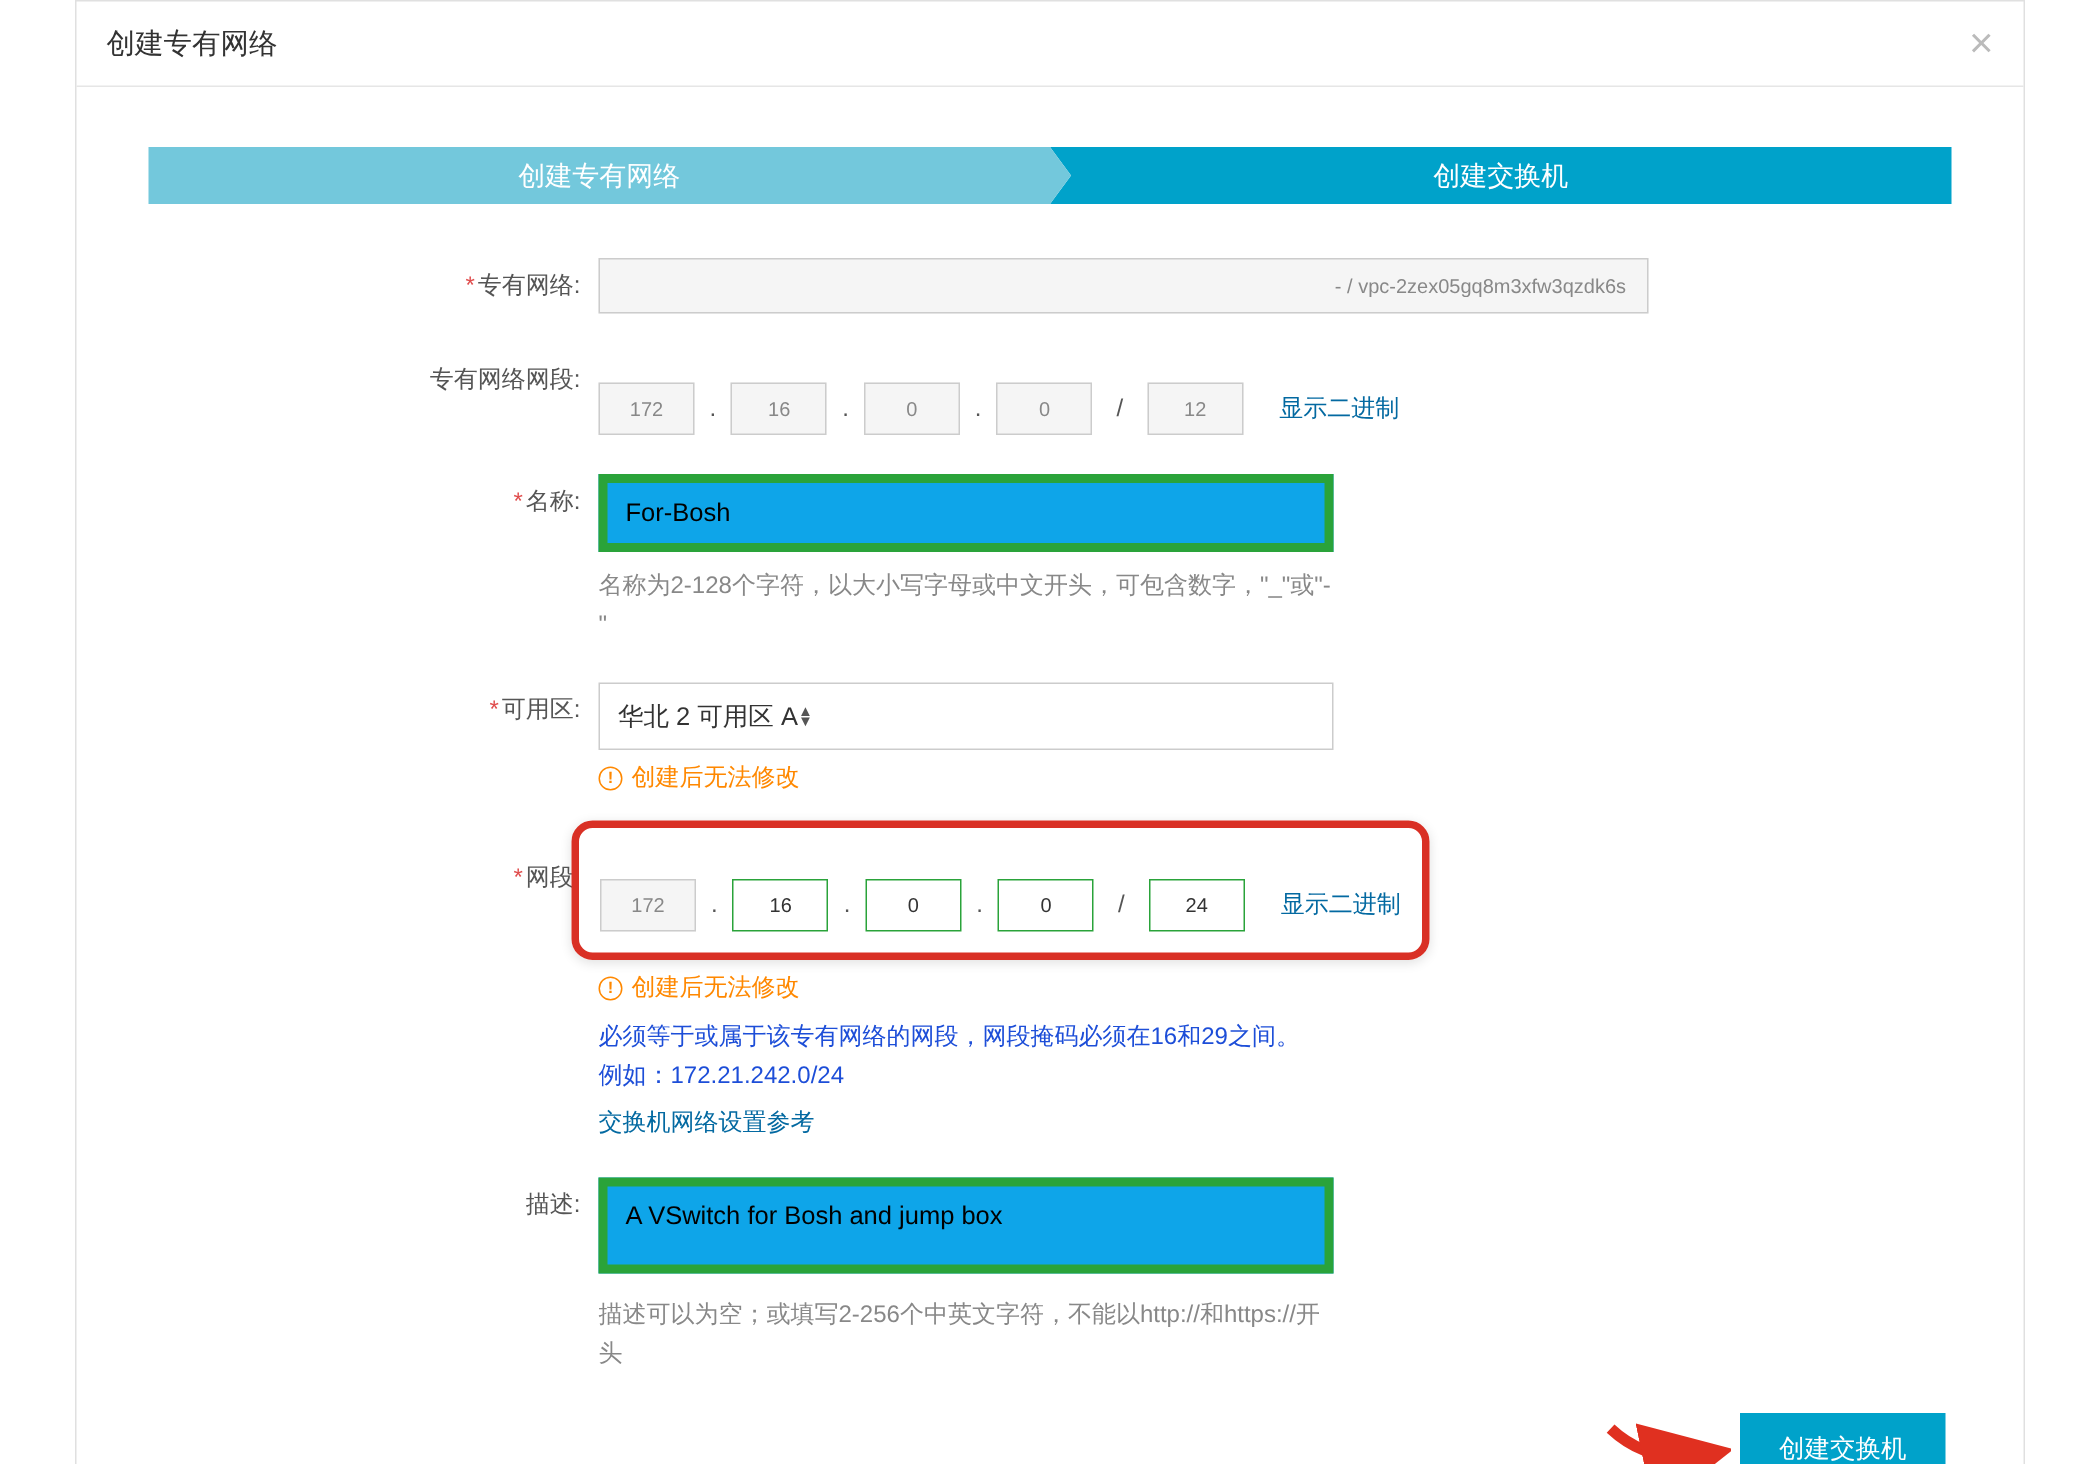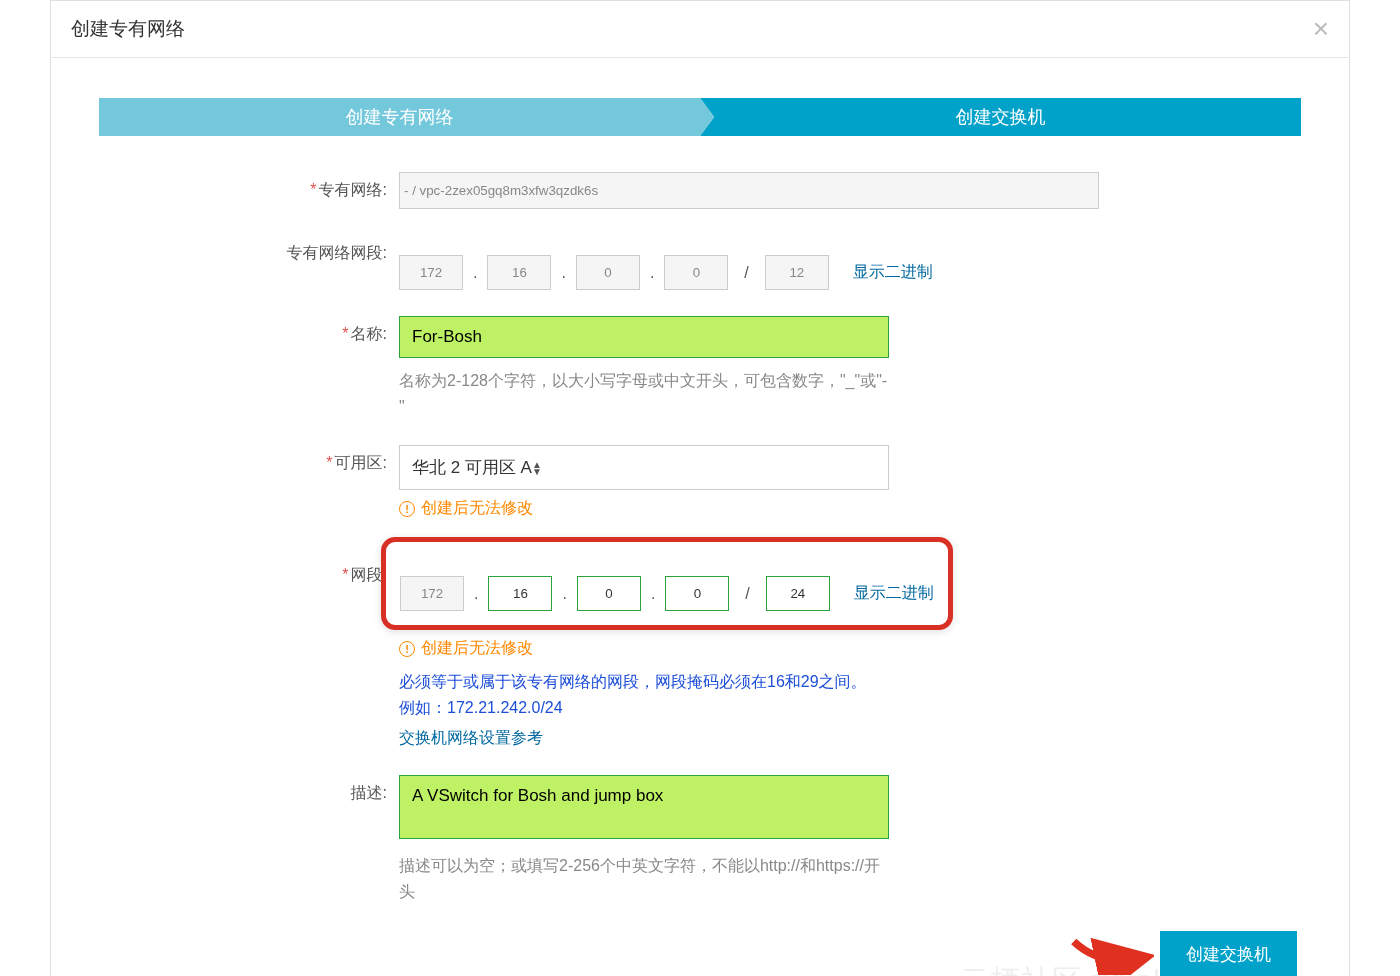--- a/index.html
+++ b/index.html
@@ -79,34 +79,35 @@
       width: 300px;
       text-align: right;
       padding-right: 12px;
       color: #555;
       padding-top: 8px;
       flex-shrink:0;
     }
     .req { color: #e04e4e; margin-right: 2px; }
     .form-content { flex: 1; max-width: 820px;}
     .input-box, .select-box, .textarea-box {
-      border: 1px solid #b91c1c;
+      border: 6px solid #b91c1c;
       border-color:#2aa33a;
       padding: 10px 12px;
       font-size: 17px;
       width: 490px;
-      background: #bef264;
+      background: #0ea5e9;
       font-family: inherit;
     }
     .input-box[readonly], .readonly-box{
       background:#f5f5f5;
       border:1px solid #ccc;
       color:#888;
       width:700px;
-      padding:10px 4px;
+      padding:10px 14px;
+      text-align:right;
     }
     .select-box {
       appearance: none;
       position: relative;
       border:1px solid #ccc;
       background:#fff;
       display:flex; align-items:center;
     }
     .updown{ display:flex; flex-direction:column; line-height:7px; color:#555; font-size:10px;}
     .hint {

